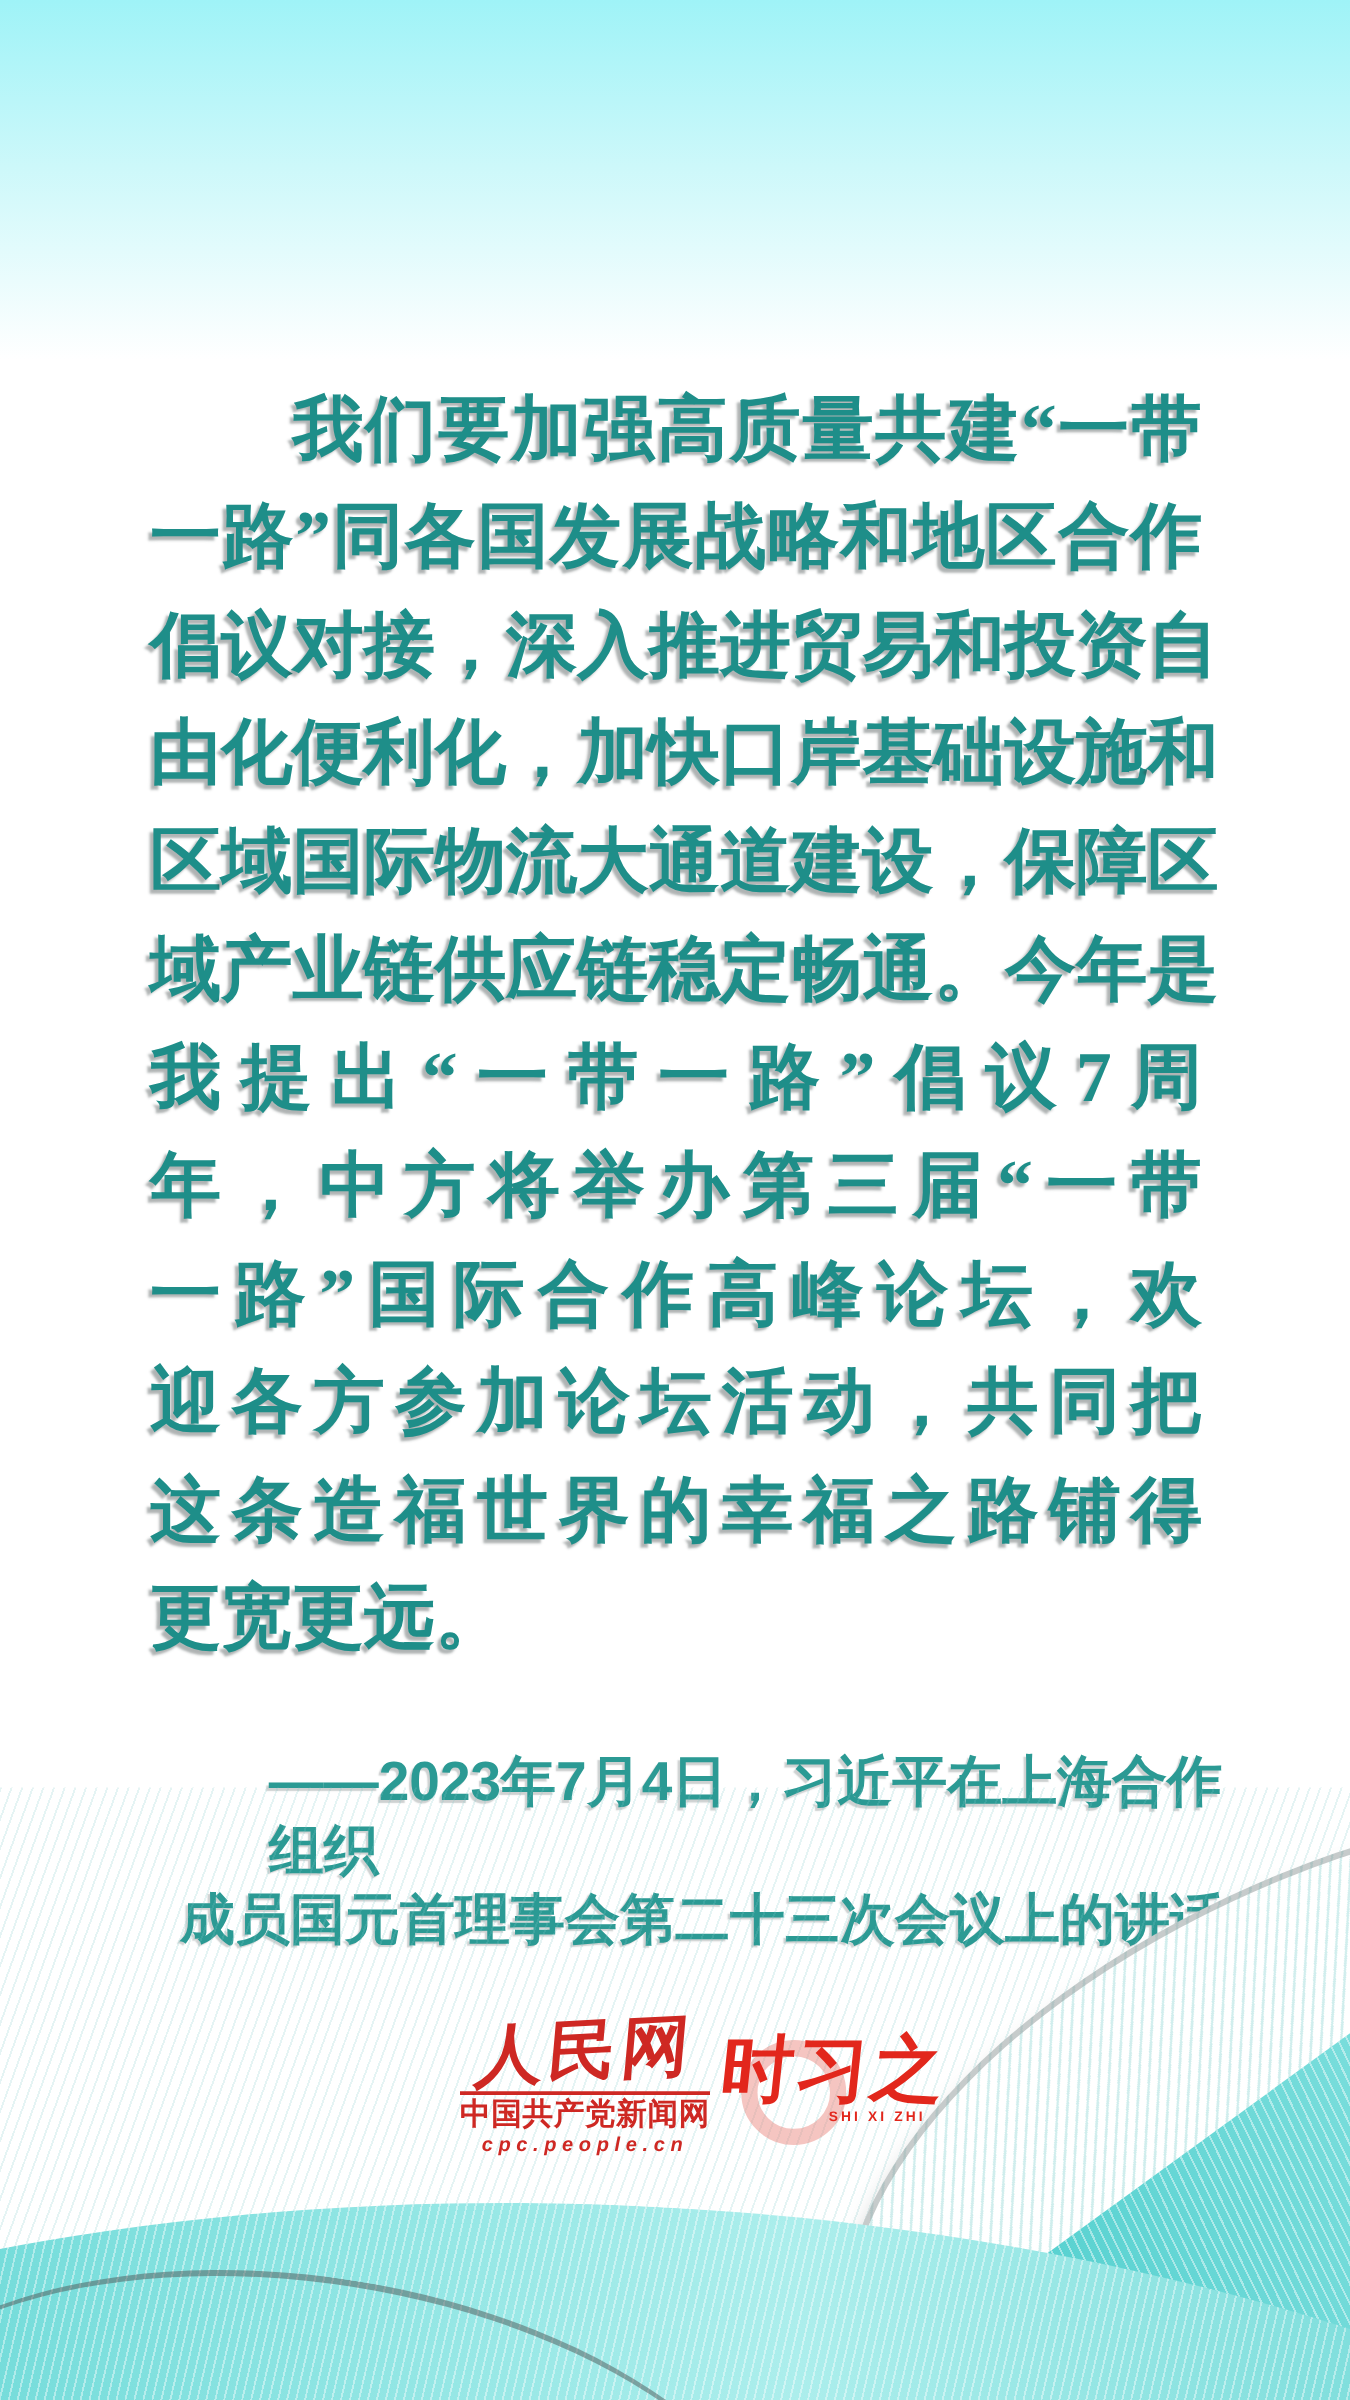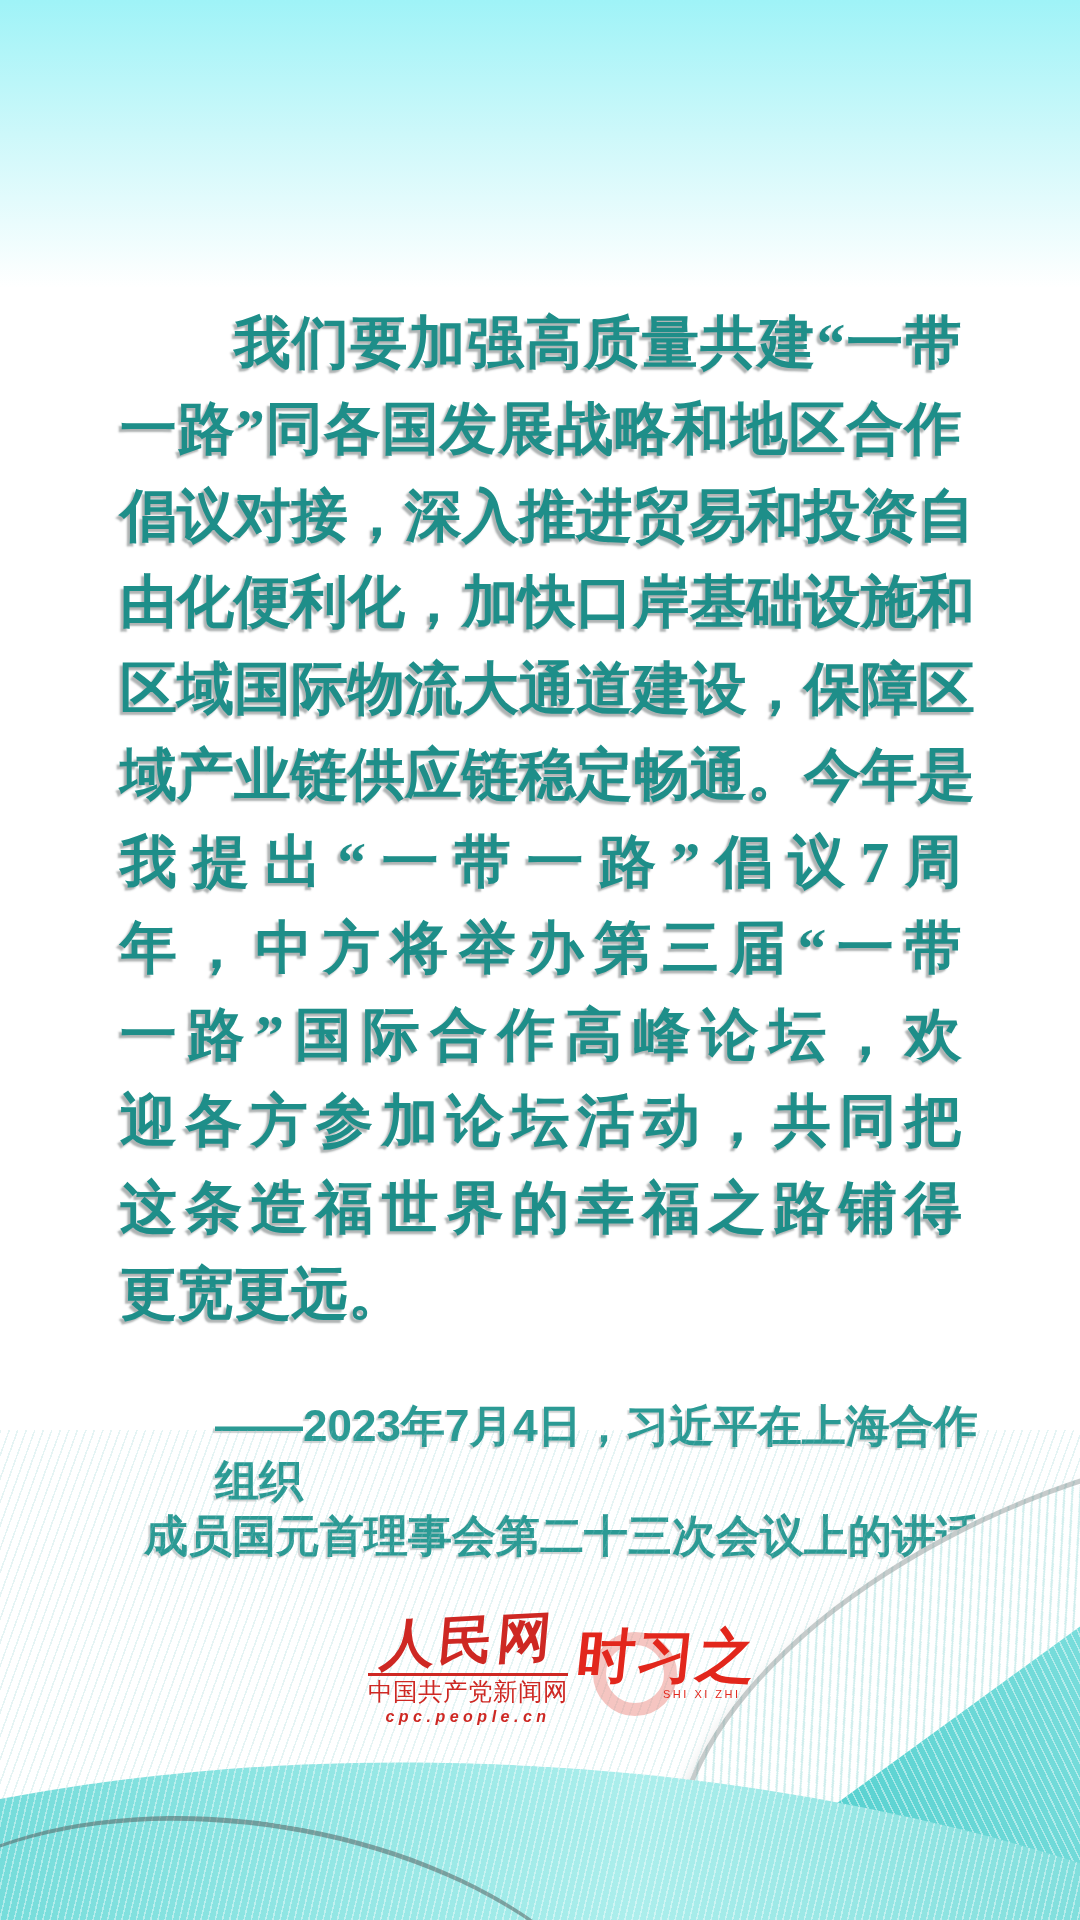--- a/index.html
+++ b/index.html
@@ -40,36 +40,36 @@
   .attr-line2{padding-left:24px;}
 
   
   .footer{position:absolute;left:0;top:1612px;width:1080px;height:150px;z-index:20;}
   .people-logo{position:absolute;left:368px;top:0;width:200px;text-align:center;color:var(--red-logo);}
   .people-script{
     font-family:"Liberation Serif",serif;font-weight:bold;font-size:54px;line-height:58px;
     transform:skewX(-8deg) rotate(-3deg);display:inline-block;letter-spacing:4px;
   }
   .people-divider{height:3px;background:var(--red-logo);margin-top:3px;}
-  .people-sitename{font-weight:normal;font-size:24.5px;line-height:28px;margin-top:2px;letter-spacing:0.5px;white-space:nowrap;}
+  .people-sitename{font-weight:bold;font-size:24.5px;line-height:28px;margin-top:2px;letter-spacing:0.5px;white-space:nowrap;}
   .people-url{font-weight:bold;font-size:16px;letter-spacing:4.5px;line-height:22px;white-space:nowrap;font-style:italic;}
   .sxz-logo{position:absolute;left:577px;top:8px;width:180px;height:130px;}
   .sxz-ring{
     position:absolute;left:16px;top:12px;width:84px;height:84px;border-radius:50%;
     border:13px solid rgba(232,126,118,0.45);
   }
   .sxz-text{
     position:absolute;left:0;top:6px;color:var(--red-shixizhi);
     font-weight:bold;font-size:58px;line-height:60px;letter-spacing:2px;
     transform:skewX(-6deg);white-space:nowrap;
     font-family:"Liberation Sans",sans-serif;
   }
   .sxz-sub{
     position:absolute;left:86px;top:68px;color:var(--red-shixizhi);
-    font-weight:normal;font-size:11px;letter-spacing:2.5px;white-space:nowrap;
+    font-weight:bold;font-size:11px;letter-spacing:2.5px;white-space:nowrap;
   }
 
   
   .deco{position:absolute;pointer-events:none;}
   .deco-stripes{
     left:0;top:1430px;width:1080px;height:490px;z-index:0;
     background:repeating-linear-gradient(110deg,rgba(125,200,200,0.20) 0 1.5px,rgba(255,255,255,0) 1.5px 8px);
   }
   .deco-ellipse-light{
     left:650px;top:1480px;width:940px;height:500px;border-radius:50%;

